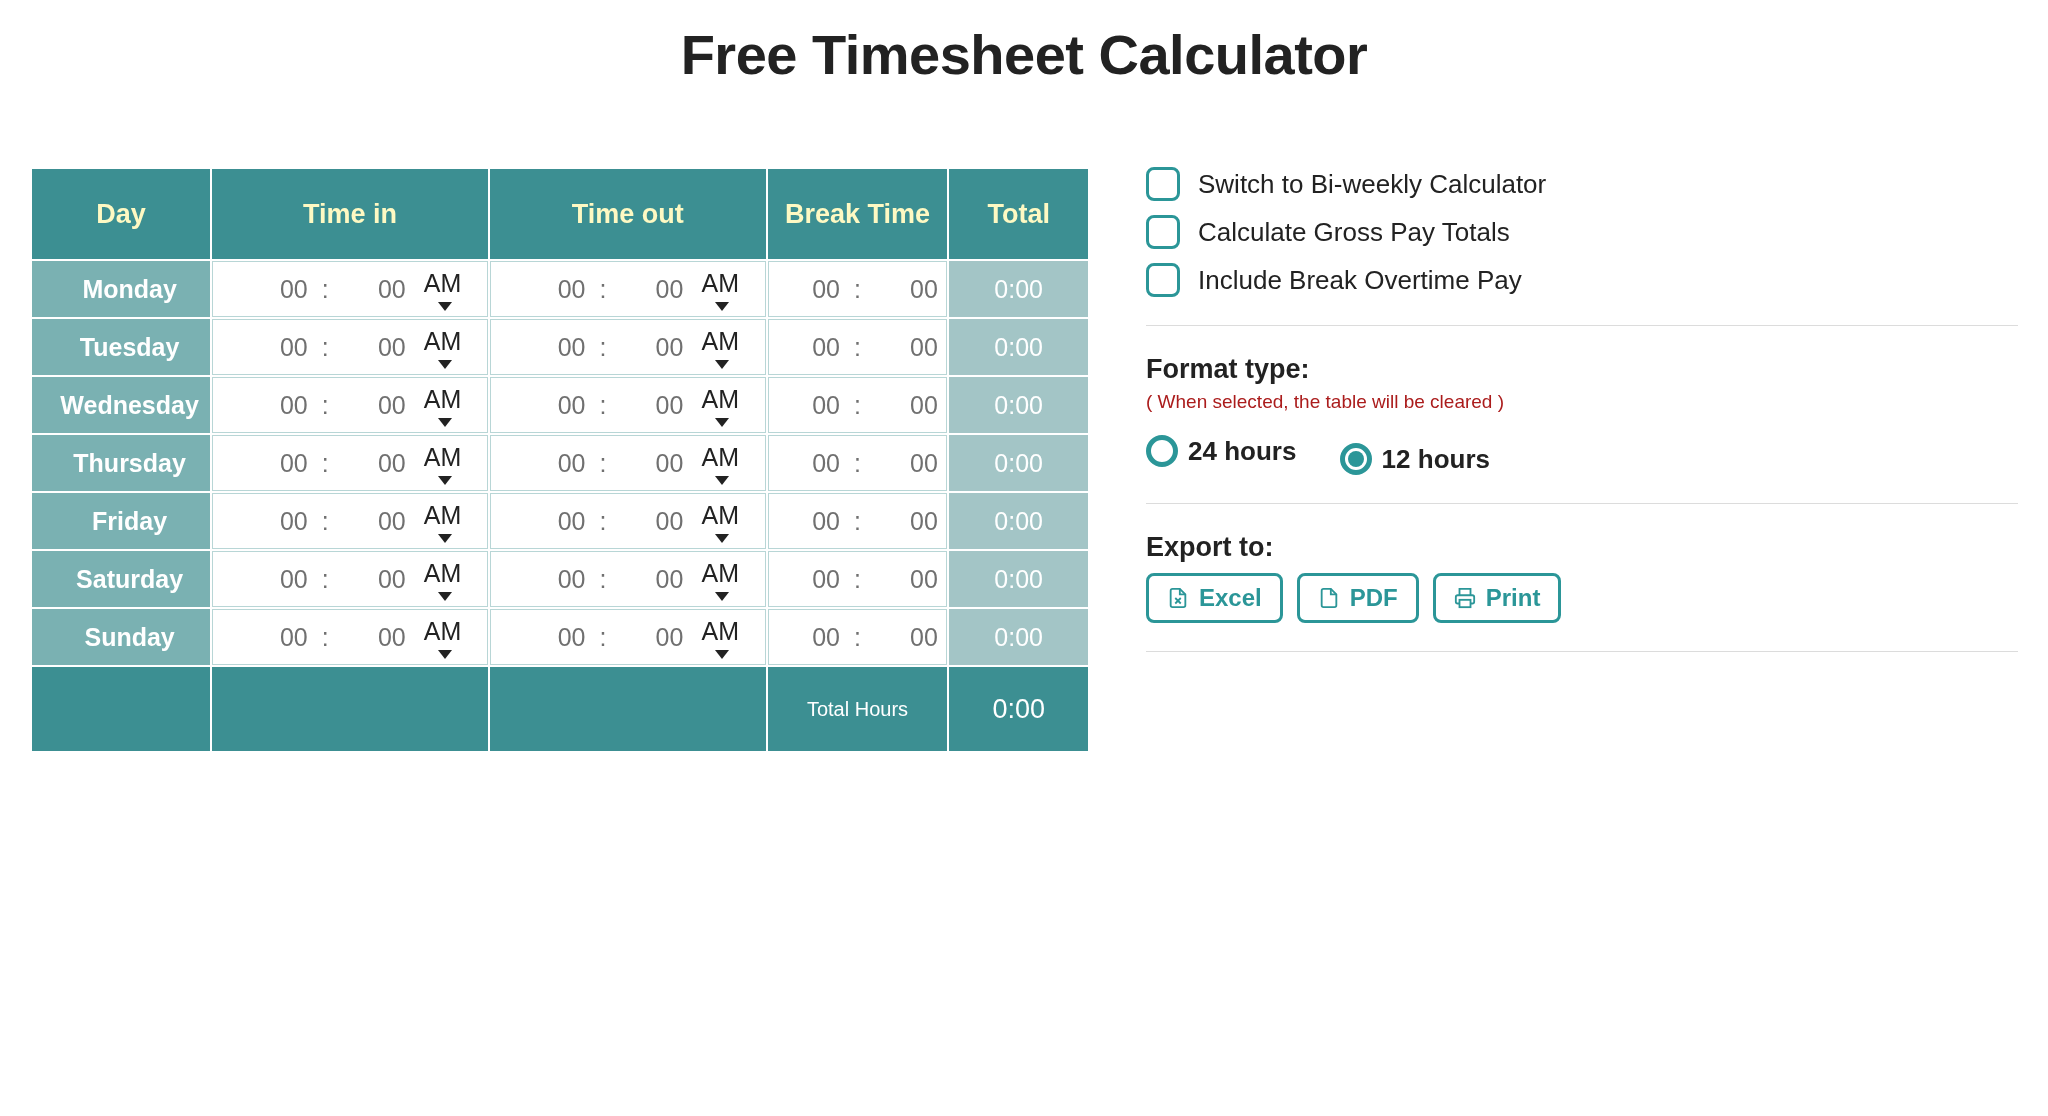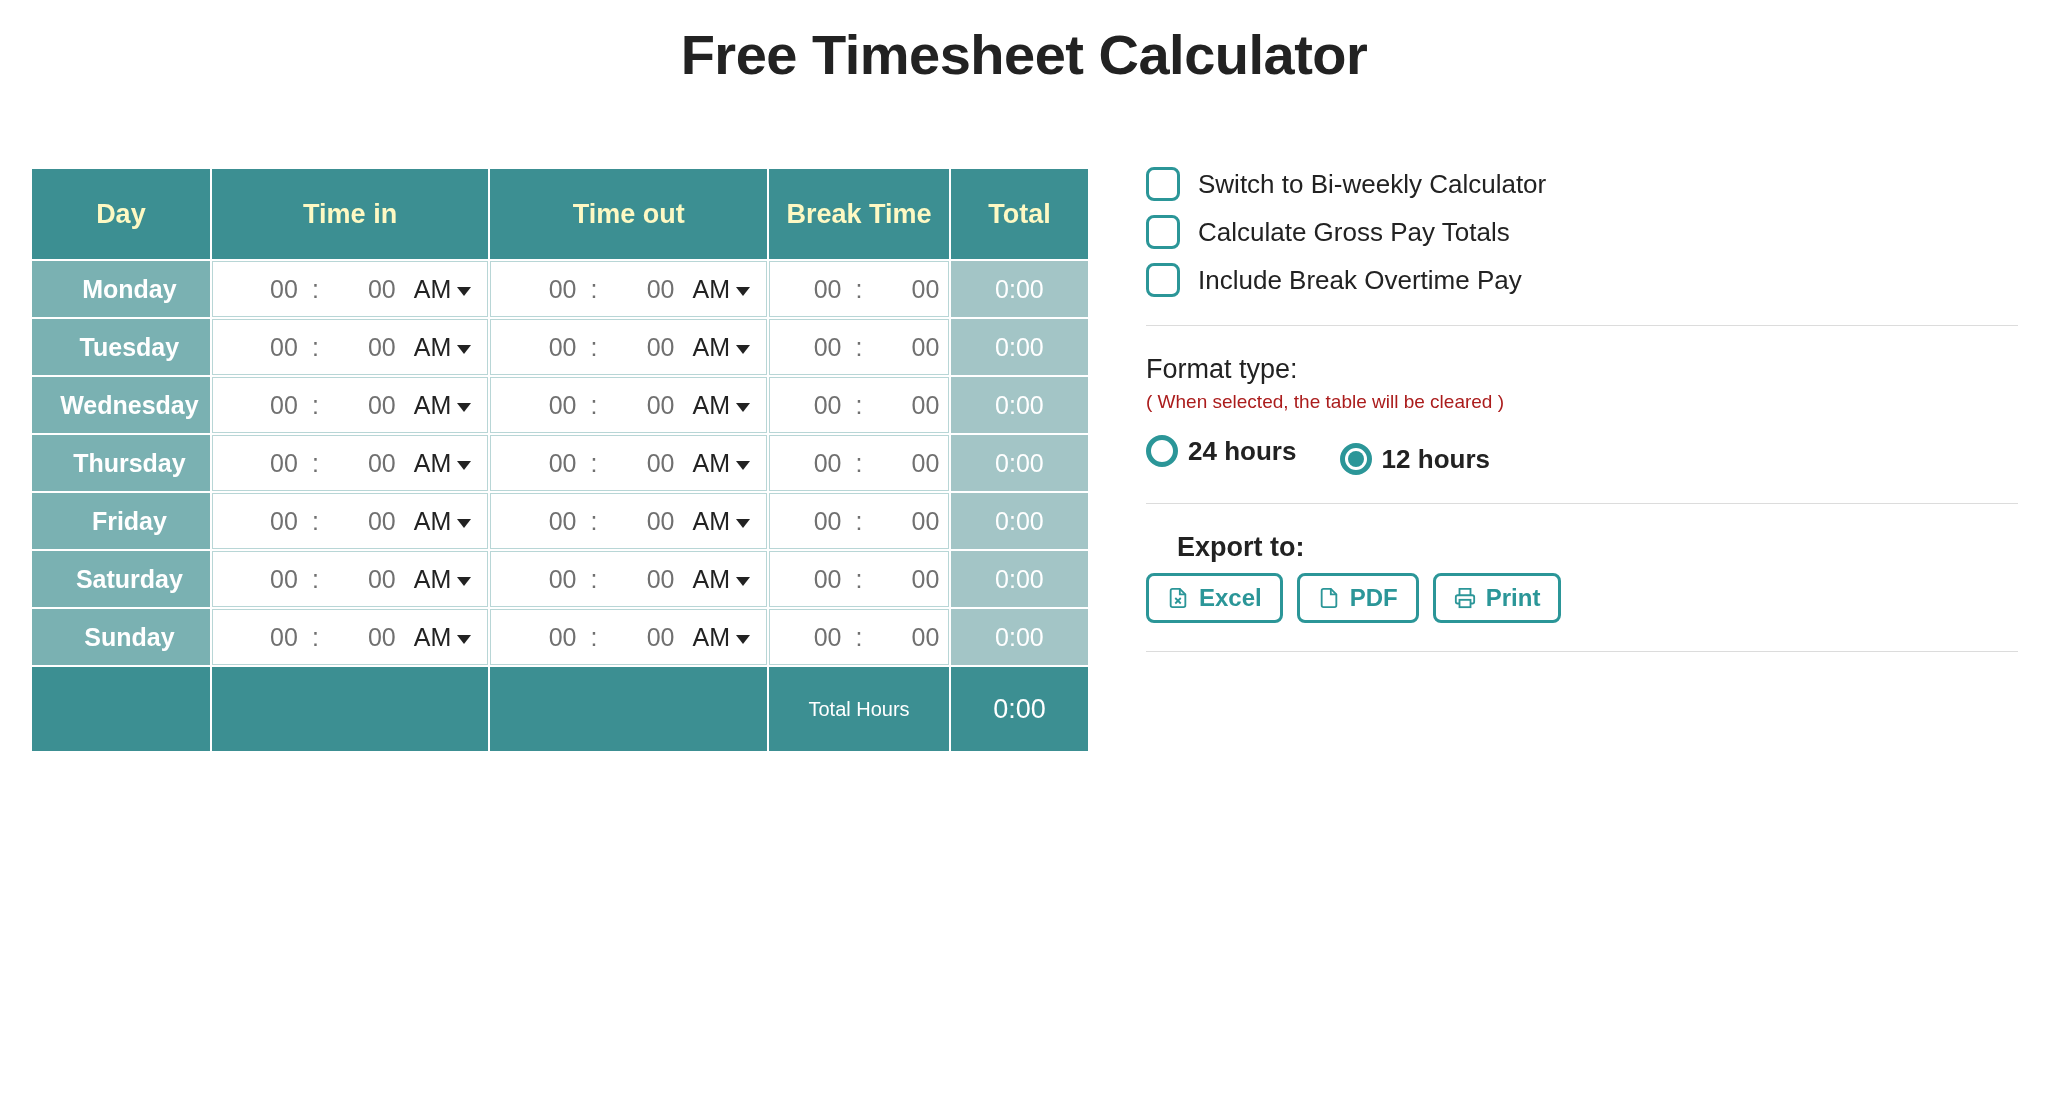--- a/index.html
+++ b/index.html
@@ -116,20 +116,21 @@
   }
   .time-group .colon{font-size:25px;}
   .ampm{
     display:inline-flex;
     align-items:center;
     color:#222;
     font-size:25px;
     margin-left:4px;
     cursor:pointer;
     gap:2px;
+    flex-direction:column;
   }
   .ampm .chev{
     width:0;height:0;
     border-left:7px solid transparent;
     border-right:7px solid transparent;
     border-top:9px solid #222;
     margin-left:4px;
     position:relative;top:2px;
   }
 
@@ -152,25 +153,25 @@
   }
   .checkbox{
     width:34px;height:34px;
     border:3px solid #2b9698;
     border-radius:8px;
     flex-shrink:0;
     cursor:pointer;
   }
   .section-label{
     font-size:27px;
-    font-weight:400;
+    font-weight:700;
     margin-bottom:6px;
     color:#222;
   }
-  .section-label.bold{font-weight:700;margin-left:31px;}
+  .section-label.bold{font-weight:700;}
   .hint{
     color:var(--red);
     font-size:19px;
     margin-bottom:22px;
   }
   .radio-row{
     display:inline-flex;
     align-items:flex-end;
     gap:10px;
     margin-right:36px;

